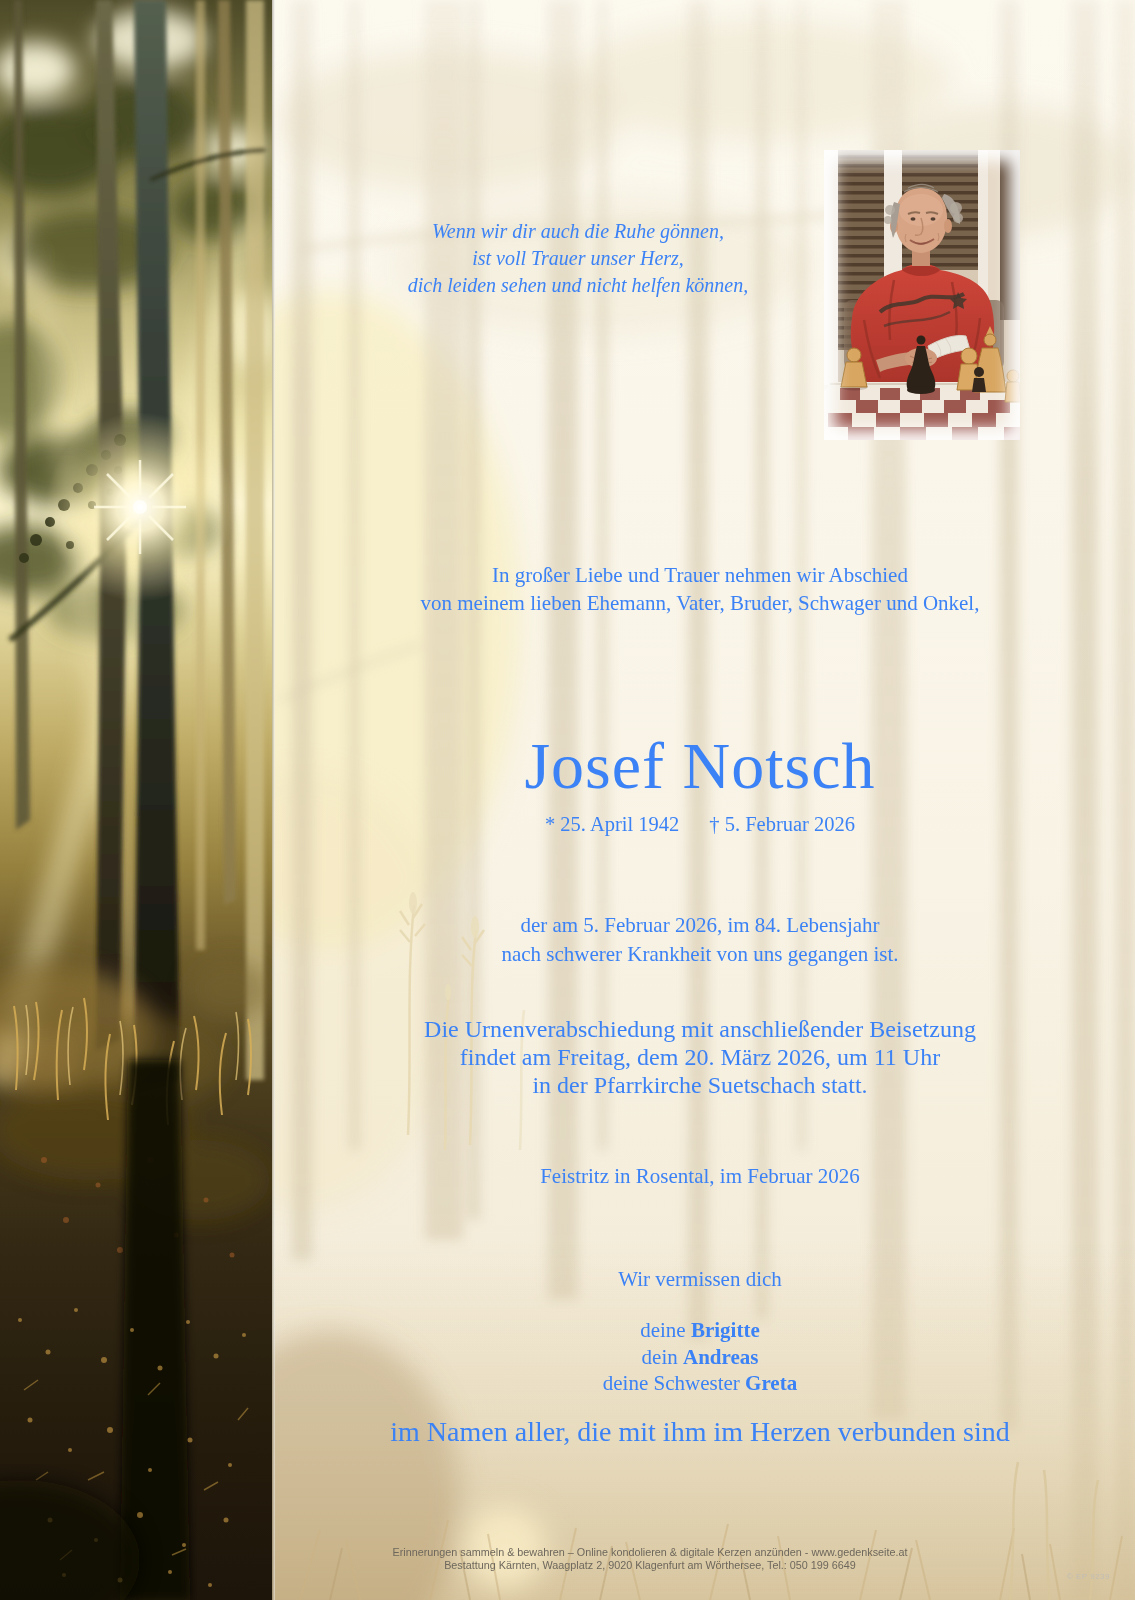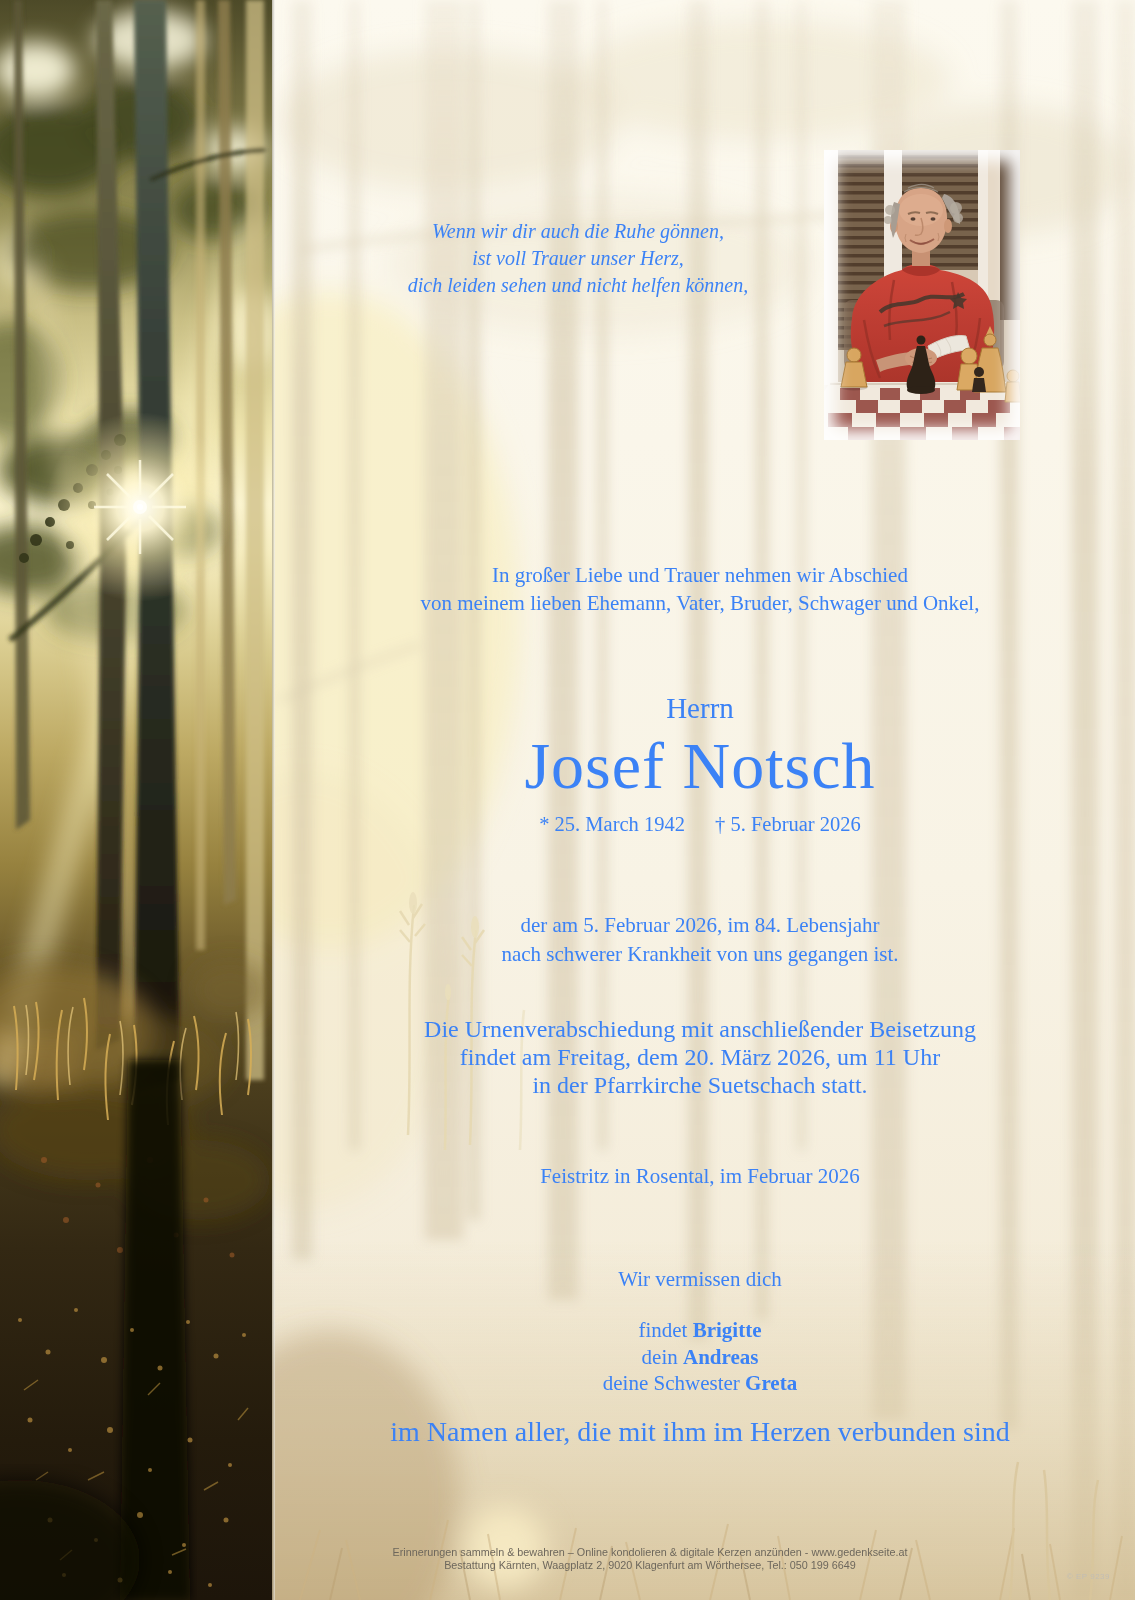--- a/index.html
+++ b/index.html
@@ -471,45 +471,44 @@
     <div>Wenn wir dir auch die Ruhe gönnen,</div>
     <div>ist voll Trauer unser Herz,</div>
     <div>dich leiden sehen und nicht helfen können,</div>
   </div>
 
   <div class="tblock intro">
     <div>In großer Liebe und Trauer nehmen wir Abschied</div>
     <div>von meinem lieben Ehemann, Vater, Bruder, Schwager und Onkel,</div>
   </div>
 
-  <div class="tblock salutation">Herrn</div>
 
   <div class="tblock deceased-name">Josef Notsch</div>
 
   <div class="tblock dates">
-    <span class="birth">* 25. March 1942</span><span class="death">† 5. Februar 2026</span>
+    <span class="birth">* 25. April 1942</span><span class="death">† 5. Februar 2026</span>
   </div>
 
   <div class="tblock passing">
     <div>der am 5. Februar 2026, im 84. Lebensjahr</div>
     <div>nach schwerer Krankheit von uns gegangen ist.</div>
   </div>
 
   <div class="tblock ceremony">
     <div>Die Urnenverabschiedung mit anschließender Beisetzung</div>
     <div>findet am Freitag, dem 20. März 2026, um 11 Uhr</div>
     <div>in der Pfarrkirche Suetschach statt.</div>
   </div>
 
   <div class="tblock dateline">Feistritz in Rosental, im Februar 2026</div>
 
   <div class="tblock farewell-heading">Wir vermissen dich</div>
 
   <div class="tblock mourners">
-    <div><span>findet </span><span class="b">Brigitte</span></div>
+    <div><span>deine </span><span class="b">Brigitte</span></div>
     <div><span>dein </span><span class="b">Andreas</span></div>
     <div><span>deine Schwester </span><span class="b">Greta</span></div>
   </div>
 
   <div class="tblock closing">im Namen aller, die mit ihm im Herzen verbunden sind</div>
 
   <div class="tblock footer">
     <div>Erinnerungen sammeln &amp; bewahren – Online kondolieren &amp; digitale Kerzen anzünden - www.gedenkseite.at</div>
     <div>Bestattung Kärnten, Waagplatz 2, 9020 Klagenfurt am Wörthersee, Tel.: 050 199 6649</div>
   </div>

